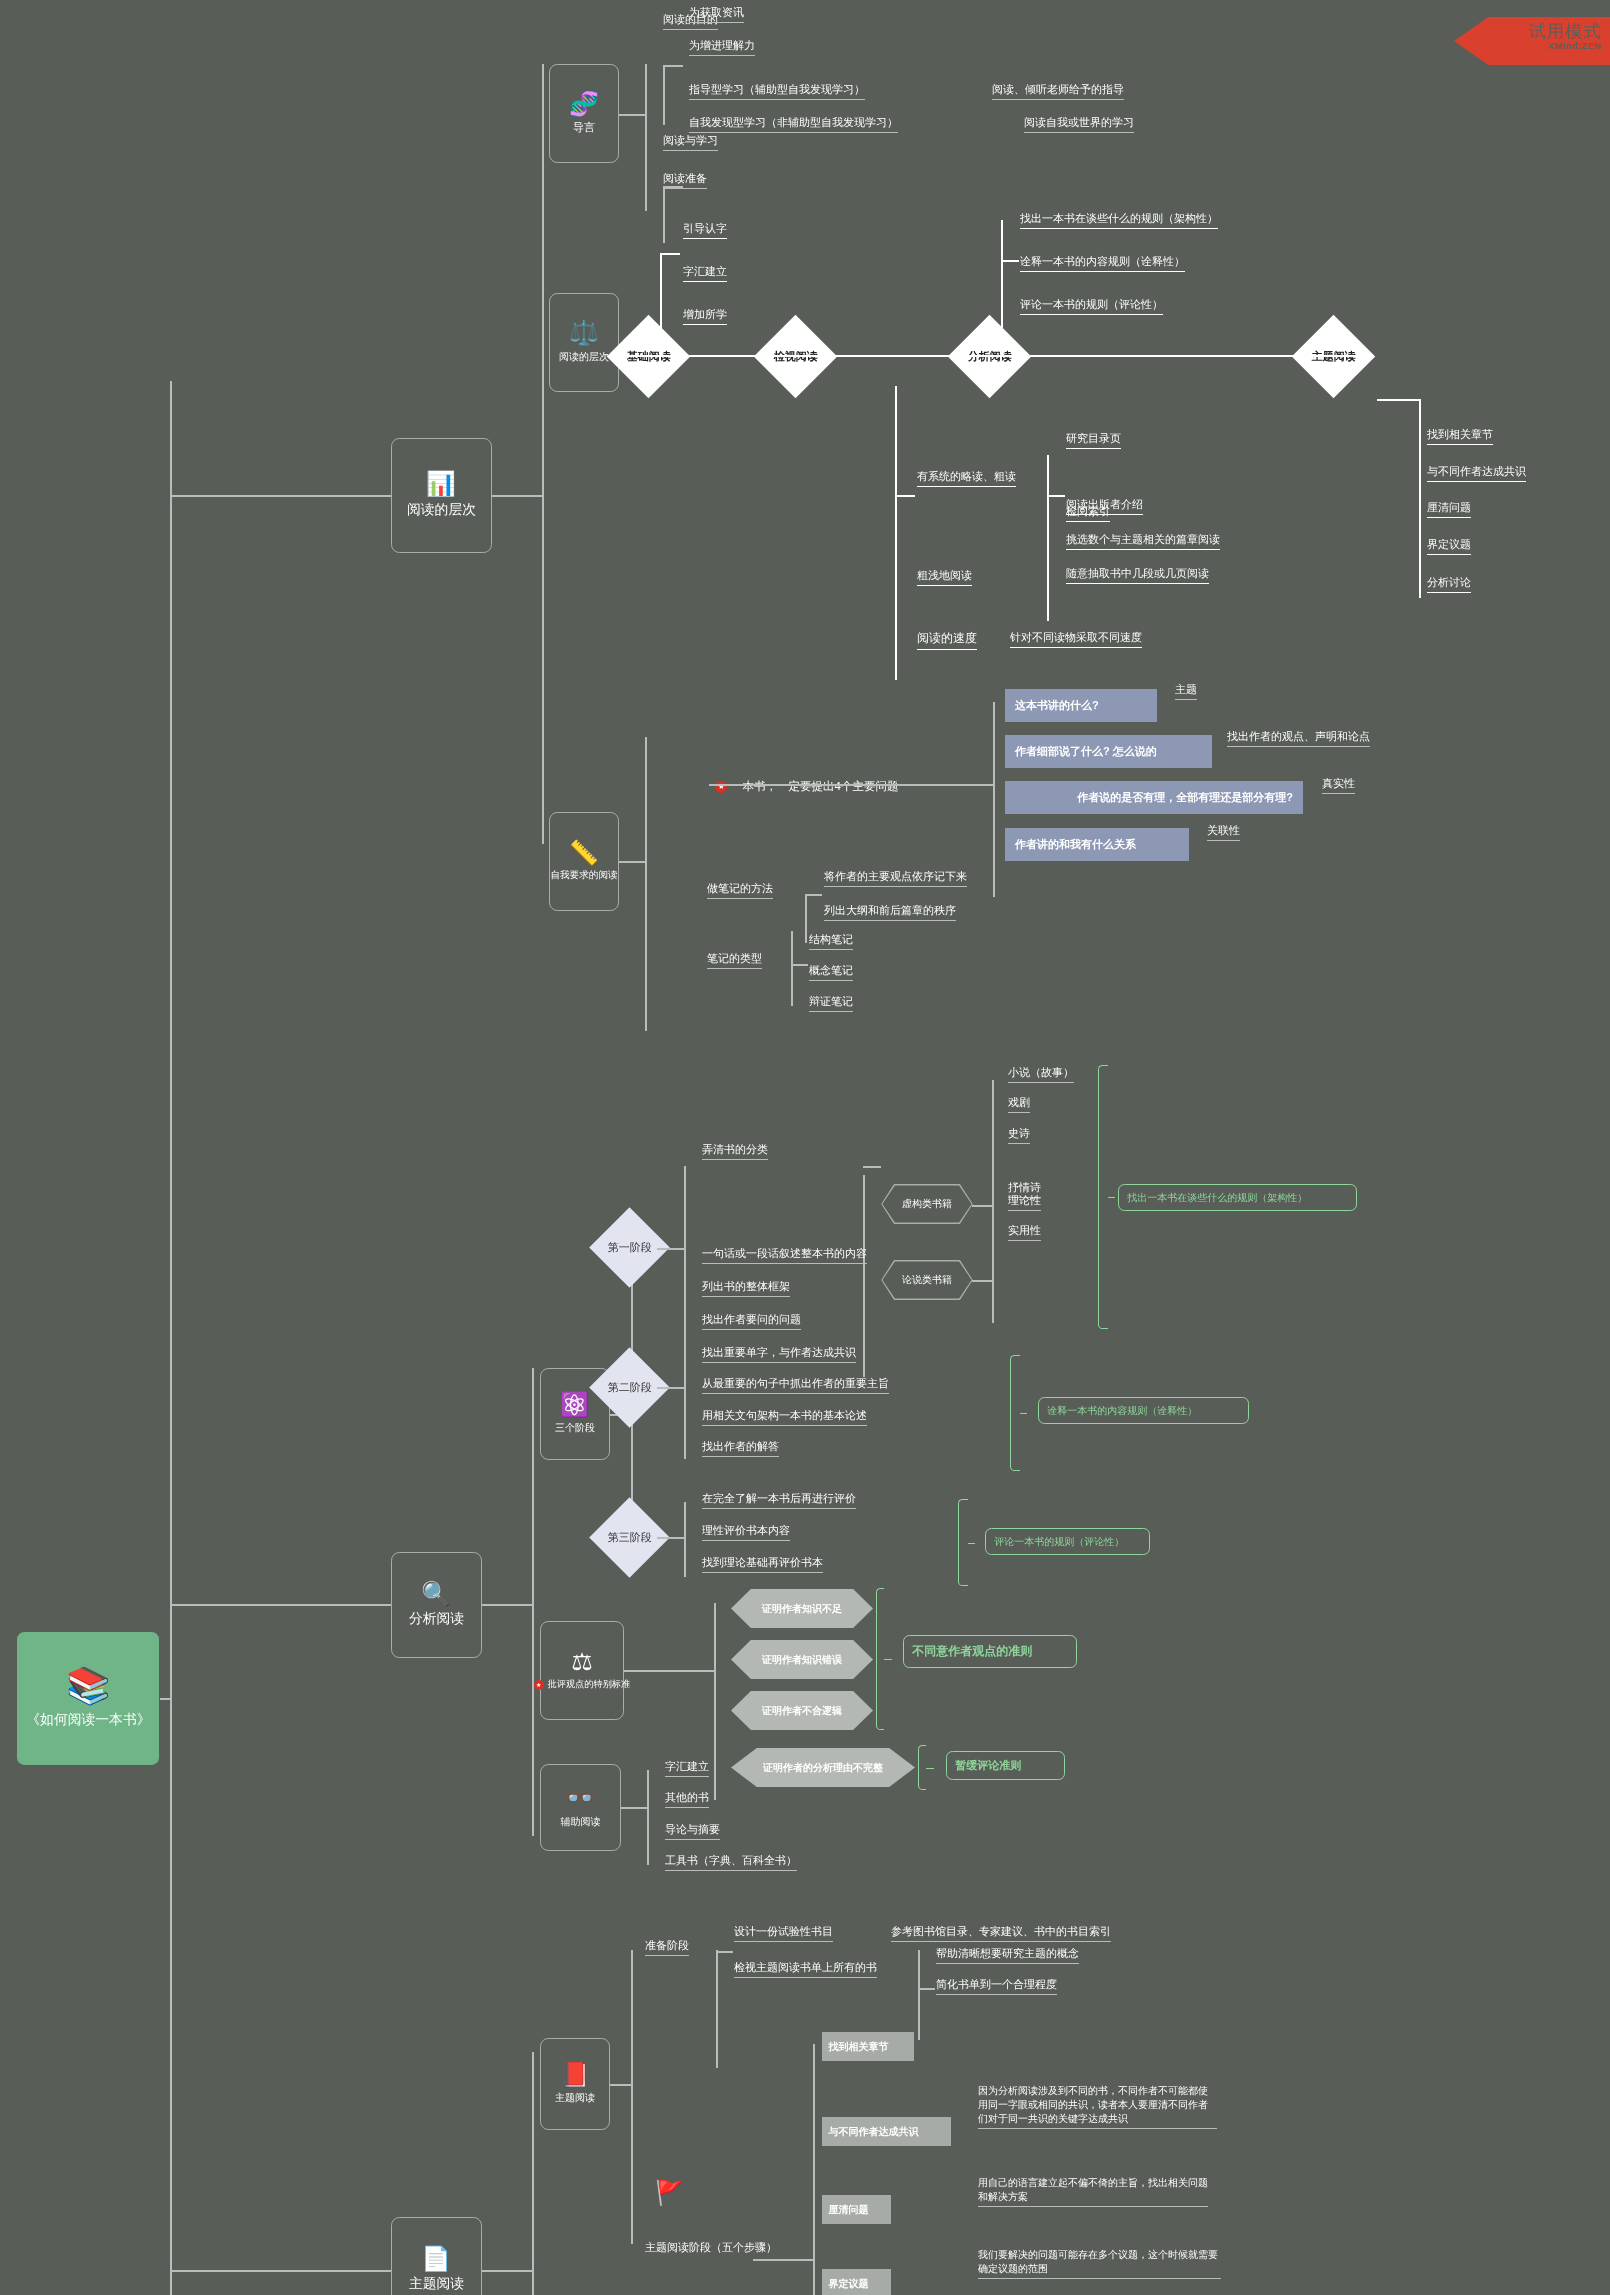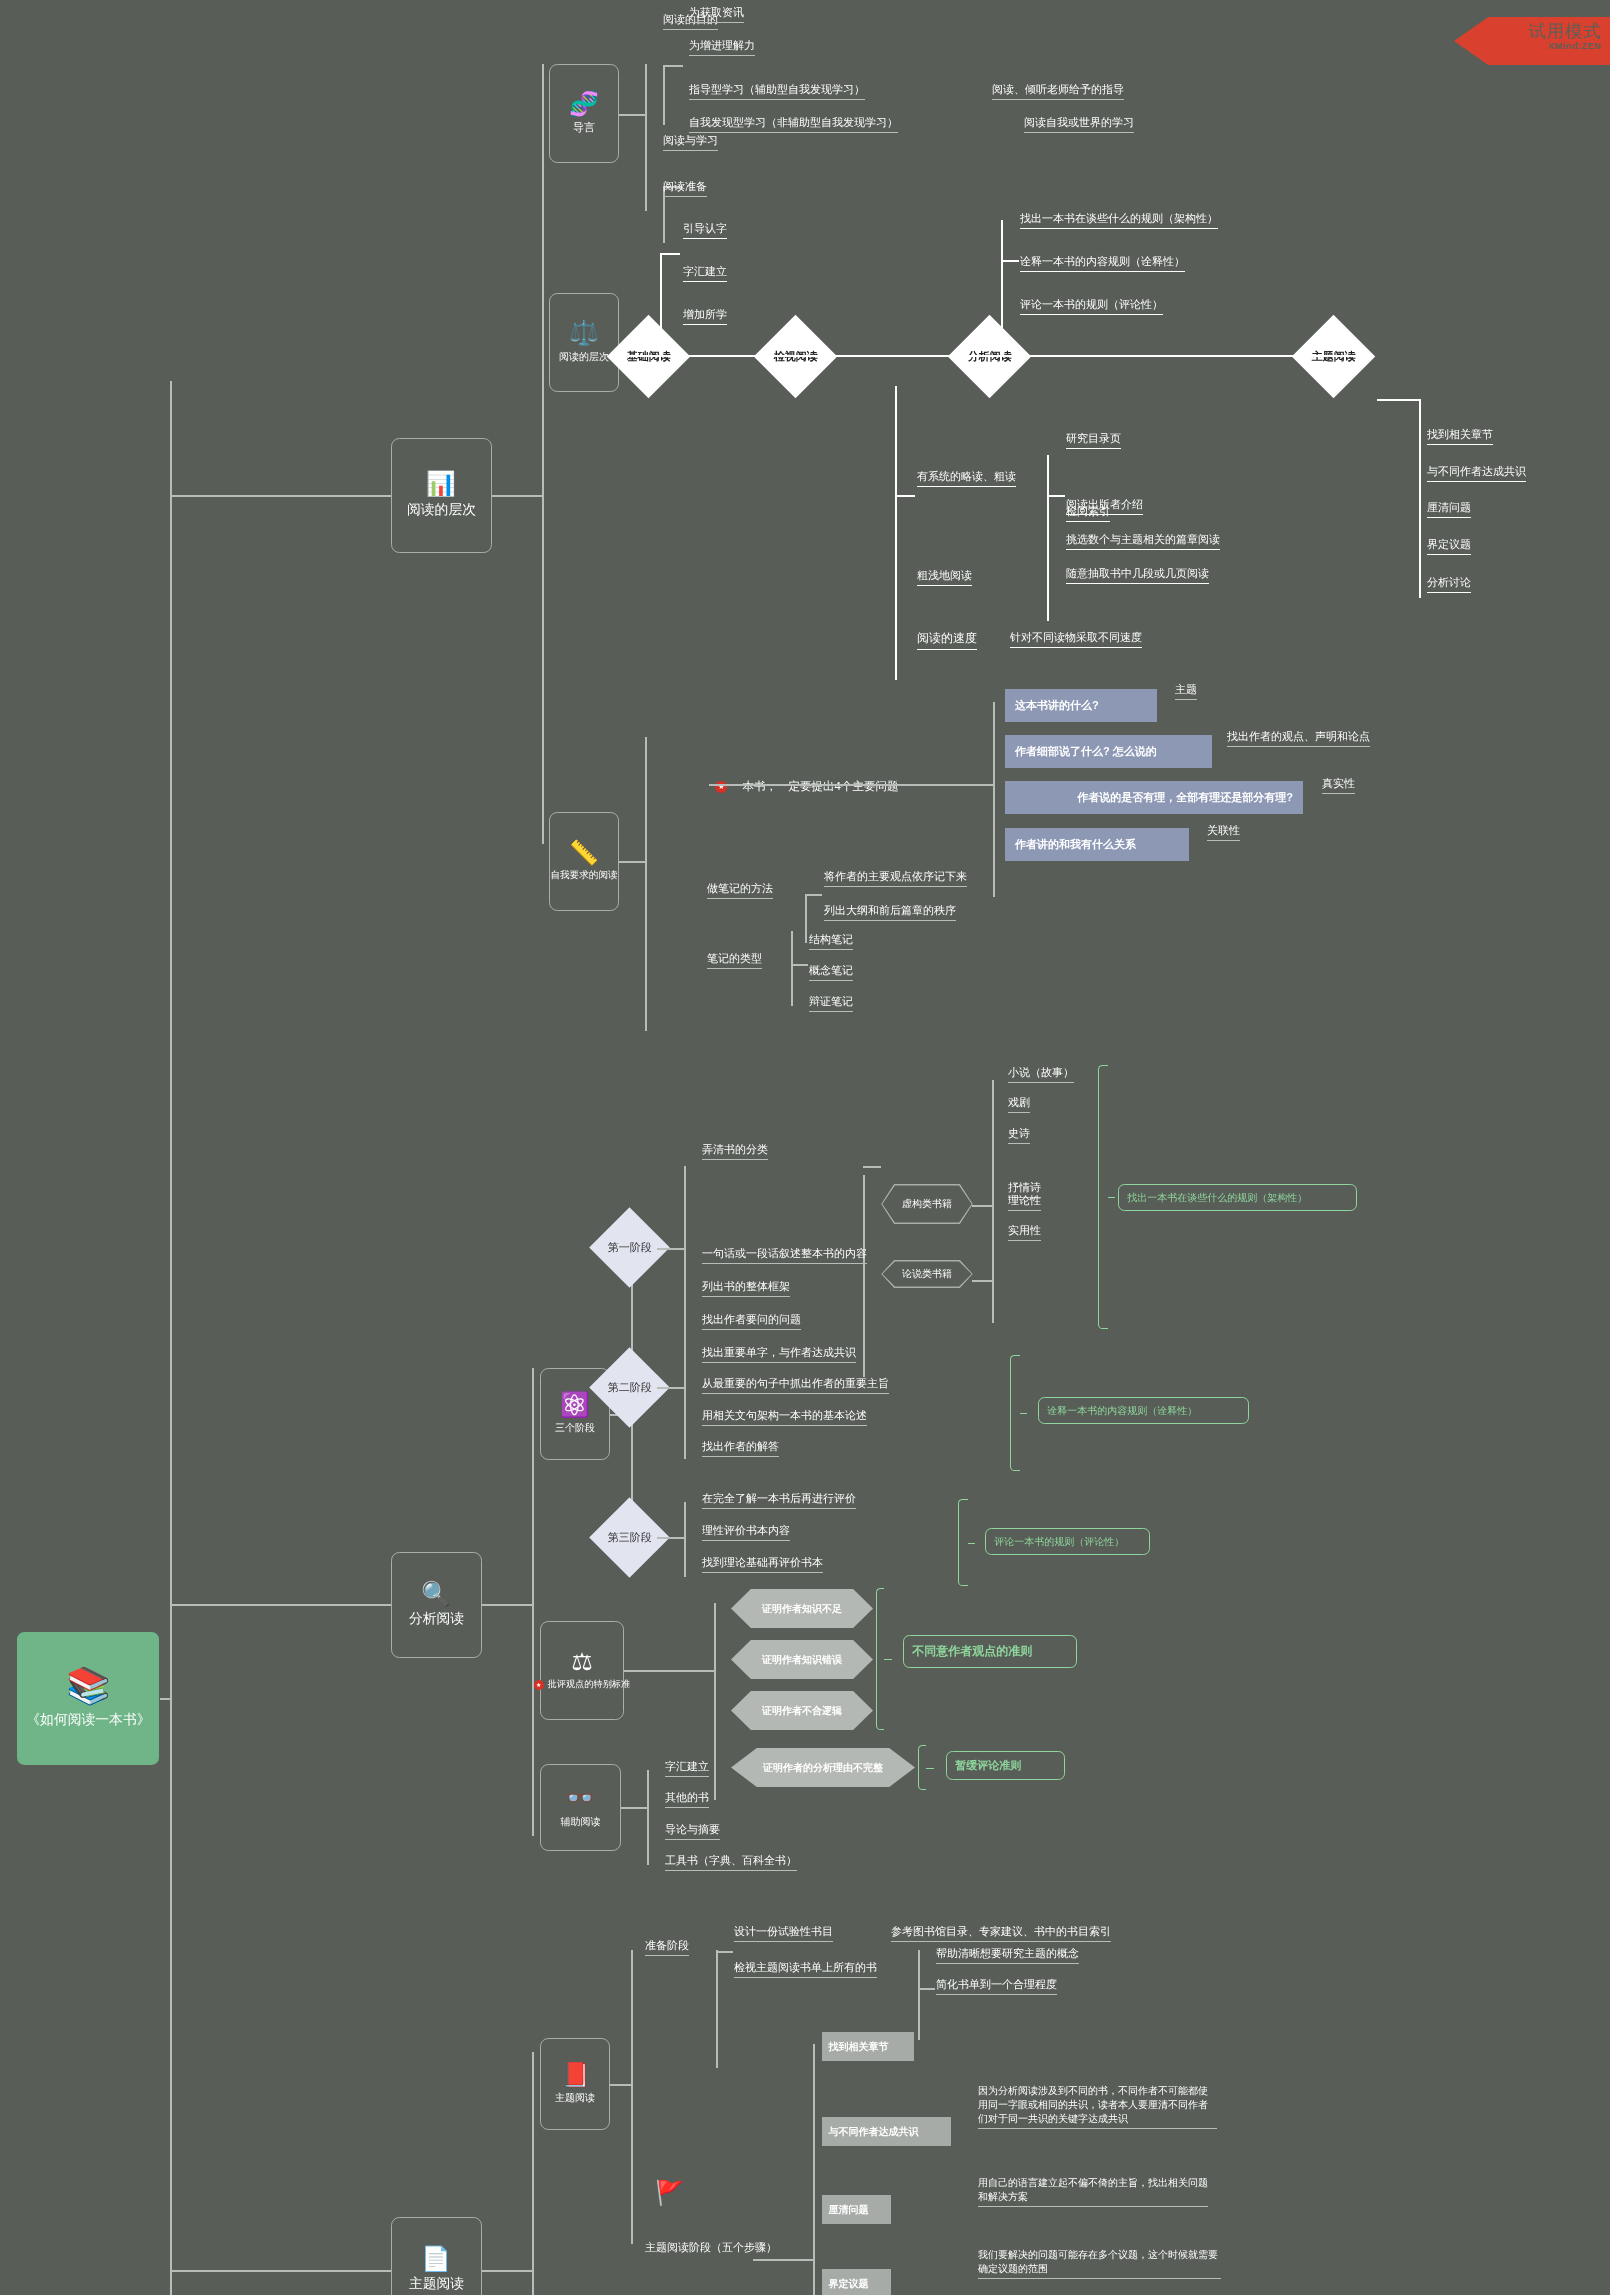--- a/index.html
+++ b/index.html
@@ -148,21 +148,21 @@
 <div class="topic ul" style="left:689px; top:38px; font-size:11px;">为增进理解力</div>
 
 <div class="topic ul" style="left:663px; top:133px; font-size:11px;">阅读与学习</div>
 <div class="ln" style="left:663px; top:186px; width:1.8px; height:57px;"></div>
 <div class="ln" style="left:663px; top:186px; width:20px; height:1.8px;"></div>
 <div class="topic ul" style="left:689px; top:82px; font-size:11px;">指导型学习（辅助型自我发现学习）</div>
 <div class="topic ul" style="left:992px; top:82px; font-size:11px;">阅读、倾听老师给予的指导</div>
 <div class="topic ul" style="left:689px; top:115px; font-size:11px;">自我发现型学习（非辅助型自我发现学习）</div>
 <div class="topic ul" style="left:1024px; top:115px; font-size:11px;">阅读自我或世界的学习</div>
 
-<div class="topic ul" style="left:663px; top:171px; font-size:11px;margin-top:8px;">阅读准备</div>
+<div class="topic ul" style="left:663px; top:171px; font-size:11px;">阅读准备</div>
 
 <div class="branchbox" style="left:549px; top:293px; width:70px; height:99px;">
   <div class="ico">⚖️</div>
   <div class="lbl" style="font-size:10px;">阅读的层次</div>
 </div>
 
 <div class="diamond" style="left:619px; top:327px; width:59px; height:59px;">
     <span>基础阅读</span>
   </div>
 <div class="diamond" style="left:766px; top:327px; width:59px; height:59px;">
@@ -278,21 +278,21 @@
 <div class="ln" style="left:863px; top:1166px; width:18.4px; height:1.8px;"></div>
 <div class="hex outline" style="left:881px; top:1184px; width:92px; height:40px;">
     <span>虚构类书籍</span>
   </div>
 <div class="ln" style="left:972px; top:1205px; width:20px; height:1.8px;"></div>
 <div class="ln" style="left:992px; top:1080px; width:1.8px; height:243px;"></div>
 <div class="topic ul" style="left:1008px; top:1065px; font-size:11px;">小说（故事）</div>
 <div class="topic ul" style="left:1008px; top:1095px; font-size:11px;">戏剧</div>
 <div class="topic ul" style="left:1008px; top:1126px; font-size:11px;">史诗</div>
 <div class="topic ul" style="left:1008px; top:1156px; font-size:11px;margin-top:24px;">抒情诗</div>
-<div class="hex outline" style="left:881px; top:1260px; width:92px; height:28px;">
+<div class="hex outline" style="left:881px; top:1260px; width:92px; height:40px;">
     <span>论说类书籍</span>
   </div>
 <div class="ln" style="left:972px; top:1280px; width:20px; height:1.8px;"></div>
 <div class="topic ul" style="left:1008px; top:1193px; font-size:11px;">理论性</div>
 <div class="topic ul" style="left:1008px; top:1223px; font-size:11px;">实用性</div>
 <div class="topic ul" style="left:702px; top:1246px; font-size:11px;">一句话或一段话叙述整本书的内容</div>
 <div class="topic ul" style="left:702px; top:1279px; font-size:11px;">列出书的整体框架</div>
 <div class="topic ul" style="left:702px; top:1312px; font-size:11px;">找出作者要问的问题</div>
 <div class="bracket" style="left:1098px; top:1065px; width:10px; height:264px;"></div>
 <div class="green" style="left:1118px; top:1184px; width:239px; height:27px;">

